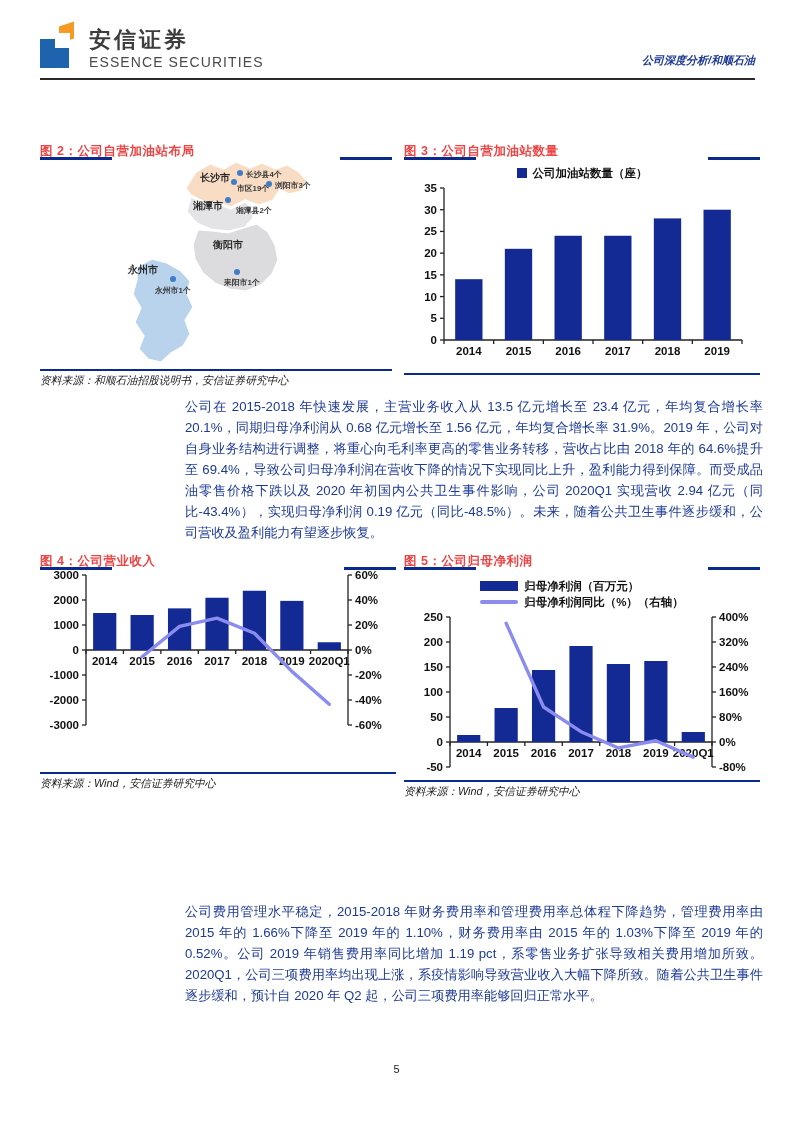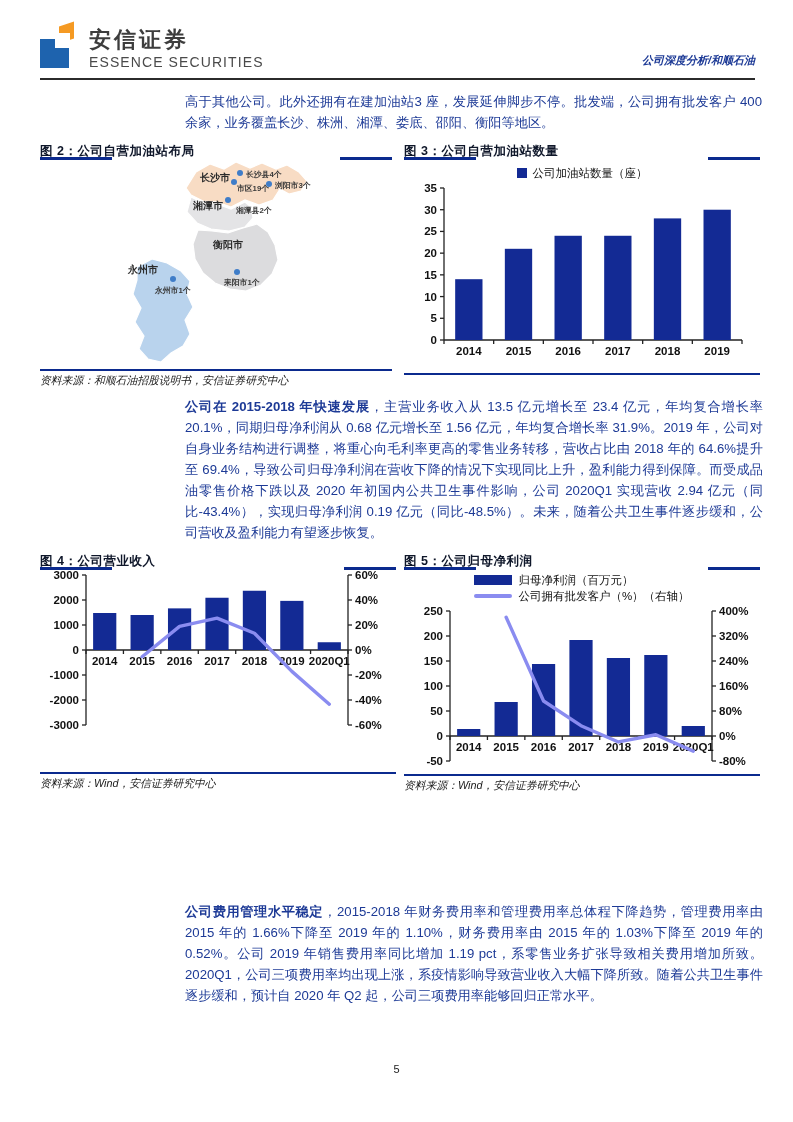--- a/index.html
+++ b/index.html
@@ -13,37 +13,37 @@
   .lm-orange{position:absolute;left:19px;top:1px;width:15px;height:17px;background:#f59a23;transform:skewY(-18deg)}
   .lm-blue{position:absolute;left:0;top:16px;width:29px;height:29px;background:#1e63ae}
   .lm-white{position:absolute;left:15px;top:10px;width:15px;height:15px;background:#fff}
   .logo-cn{font-size:22px;font-weight:700;color:#3d3d3d;letter-spacing:3px;line-height:28px;margin-top:2px}
   .logo-en{font-size:14px;color:#4a4a4a;letter-spacing:1.1px}
   .hdr-right{position:absolute;right:38px;top:53px;font-size:11px;font-style:italic;font-weight:700;color:#1d3a96}
   .hdr-rule{position:absolute;left:40px;top:78px;width:715px;height:2px;background:#2b2b2b}
 
   
   .para{position:absolute;color:#1d3a96;font-size:13.2px;line-height:21px;text-align:justify}
-  .lead{font-weight:700}
+  .lead{font-weight:400}
 
   
   .fig{position:absolute}
   .fig-head{position:relative;height:19px}
-  .fig-title{font-size:12.5px;font-weight:700;color:#0f172a;letter-spacing:0.5px}
+  .fig-title{font-size:12.5px;font-weight:700;color:#ef4444;letter-spacing:0.5px}
   .fh-ul{position:absolute;left:0;top:16px;width:72px;height:2.5px;background:#0b2a8e}
   .fh-rs{position:absolute;right:0;top:16px;width:52px;height:2.5px;background:#0b2a8e}
   .fig-body{position:relative}
   .src-rule{height:2px;background:#0b2a8e;margin-top:2px}
   .fig-src{font-size:10.8px;font-style:italic;color:#1a1a1a;padding-top:3px}
 
   
   .legend{text-align:center;margin:4px 0 2px 0}
   .leg-wrap{display:inline-block;text-align:left}
   .leg-row{display:flex;align-items:center;gap:6px;height:16px}
-  .leg-t{font-size:11.5px;font-weight:400;color:#111}
+  .leg-t{font-size:11.5px;font-weight:700;color:#111}
 
   
   svg text.tick{font-size:11.5px;font-weight:700;fill:#111;font-family:"Liberation Sans",sans-serif}
   svg line.axl{stroke:#222;stroke-width:1.3}
   .map-city{font-size:10px;font-weight:700;fill:#2b2b2b;font-family:"Liberation Sans",sans-serif}
   .map-mk{font-size:7.8px;font-weight:600;fill:#3a3a3a;font-family:"Liberation Sans",sans-serif}
 
   .pageno{position:absolute;left:0;right:0;top:1063px;text-align:center;font-size:11px;color:#222}
 </style>
 </head>
@@ -58,21 +58,20 @@
       <div class="lm-white"></div>
     </div>
     <div class="logo-text">
       <div class="logo-cn">安信证券</div>
       <div class="logo-en">ESSENCE SECURITIES</div>
     </div>
   </div>
   <div class="hdr-right">公司深度分析/和顺石油</div>
   <div class="hdr-rule"></div>
 
-  <p class="para" style="left:185px;top:91px;width:577px">高于其他公司。此外还拥有在建加油站3 座，发展延伸脚步不停。批发端，公司拥有批发客户 400 余家，业务覆盖长沙、株洲、湘潭、娄底、邵阳、衡阳等地区。</p>
 
   <div class="fig" style="left:40px;top:141px;width:352px">
     <div class="fig-head">
       <span class="fig-title">图 2：公司自营加油站布局</span>
       <span class="fh-ul"></span>
       <span class="fh-rs"></span>
     </div>
     <div class="fig-body" style="height:207px">
       <svg id="map-svg" width="350" height="205" viewBox="0 0 350 205">
         <path fill="#f8dcc4" stroke="#ffffff" stroke-width="1.2" d="M146,28 L156,12 L170,4 L184,9 L196,2 L210,8 L222,3 L236,9 L247,5 L259,12 L267,21 L261,31 L249,34 L240,29 L233,40 L219,45 L205,40 L191,47 L177,42 L163,41 L151,35 Z"></path>
@@ -227,26 +226,26 @@
     <div class="fig-src">资料来源：Wind，安信证券研究中心</div>
   </div>
 
   <div class="fig" style="left:404px;top:551px;width:356px">
     <div class="fig-head">
       <span class="fig-title">图 5：公司归母净利润</span>
       <span class="fh-ul"></span>
       <span class="fh-rs"></span>
     </div>
     <div class="fig-body" style="height:200px">
-      <div class="legend" style="margin-top:2px" id="leg-fig5"><span class="leg-wrap"><span class="leg-row">
+      <div class="legend" style="margin-top:8px" id="leg-fig5"><span class="leg-wrap"><span class="leg-row">
               <span style="width: 38px; height: 10px; background: rgb(19, 42, 148);"></span>
               <span class="leg-t">归母净利润（百万元）</span>
             </span><span class="leg-row">
               <span style="width: 38px; height: 3.5px; border-radius: 2px; background: rgb(138, 140, 240);"></span>
-              <span class="leg-t">公司拥有批发客户（%）（右轴）</span>
+              <span class="leg-t">归母净利润同比（%）（右轴）</span>
             </span></span></div>
       <svg id="svg-fig5" width="356" height="162" viewBox="0 0 356 162">
           <text x="39" y="159" text-anchor="end" class="tick">-50</text>
           <line x1="42" y1="155" x2="46" y2="155" class="axl"></line>
           <text x="39" y="134" text-anchor="end" class="tick">0</text>
           <line x1="42" y1="130" x2="46" y2="130" class="axl"></line>
           <text x="39" y="109" text-anchor="end" class="tick">50</text>
           <line x1="42" y1="105" x2="46" y2="105" class="axl"></line>
           <text x="39" y="84" text-anchor="end" class="tick">100</text>
           <line x1="42" y1="80" x2="46" y2="80" class="axl"></line>

